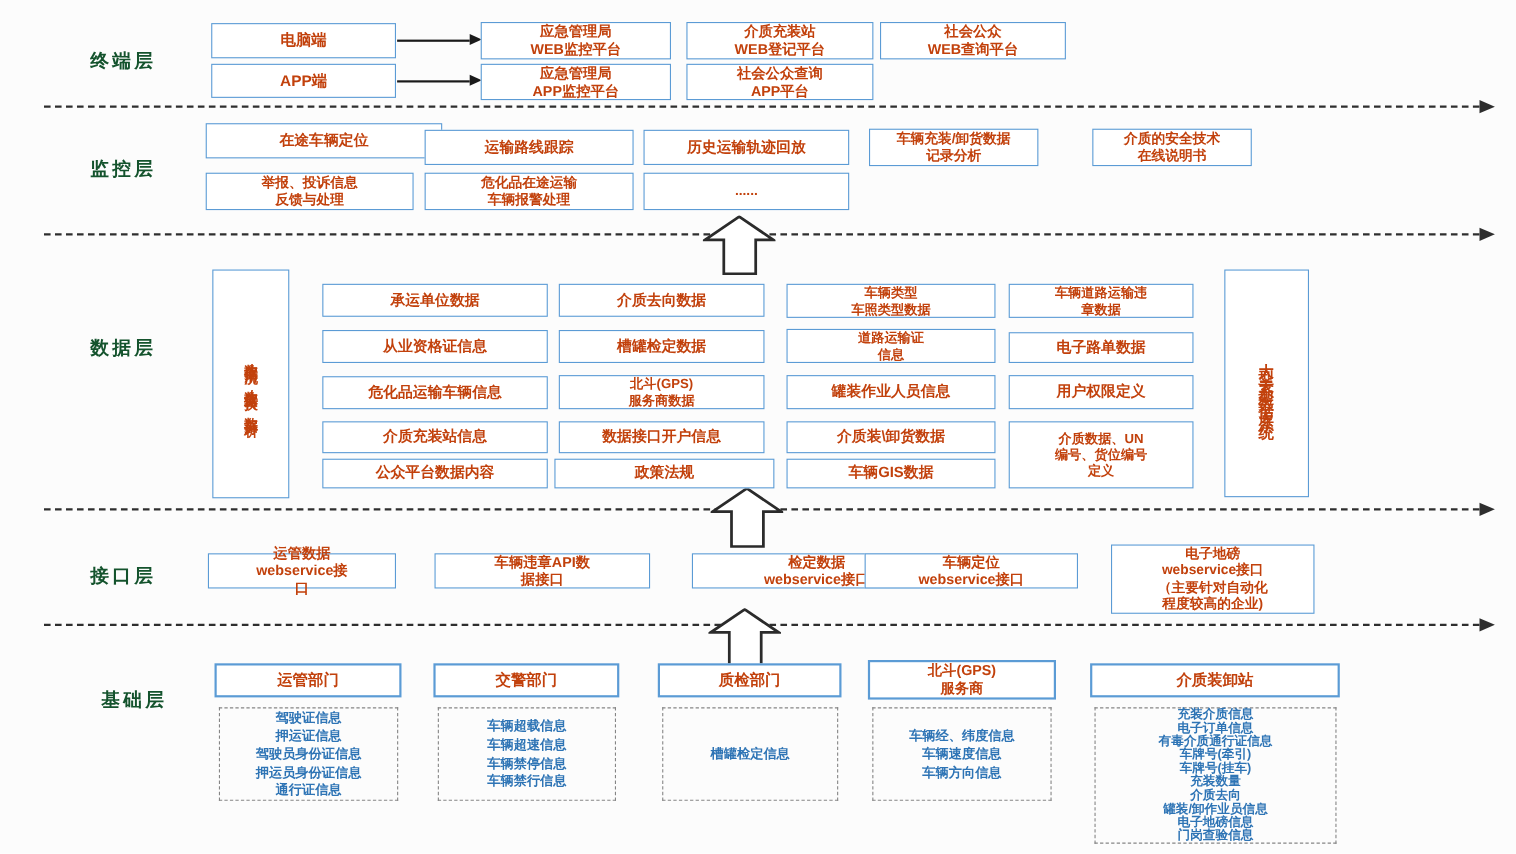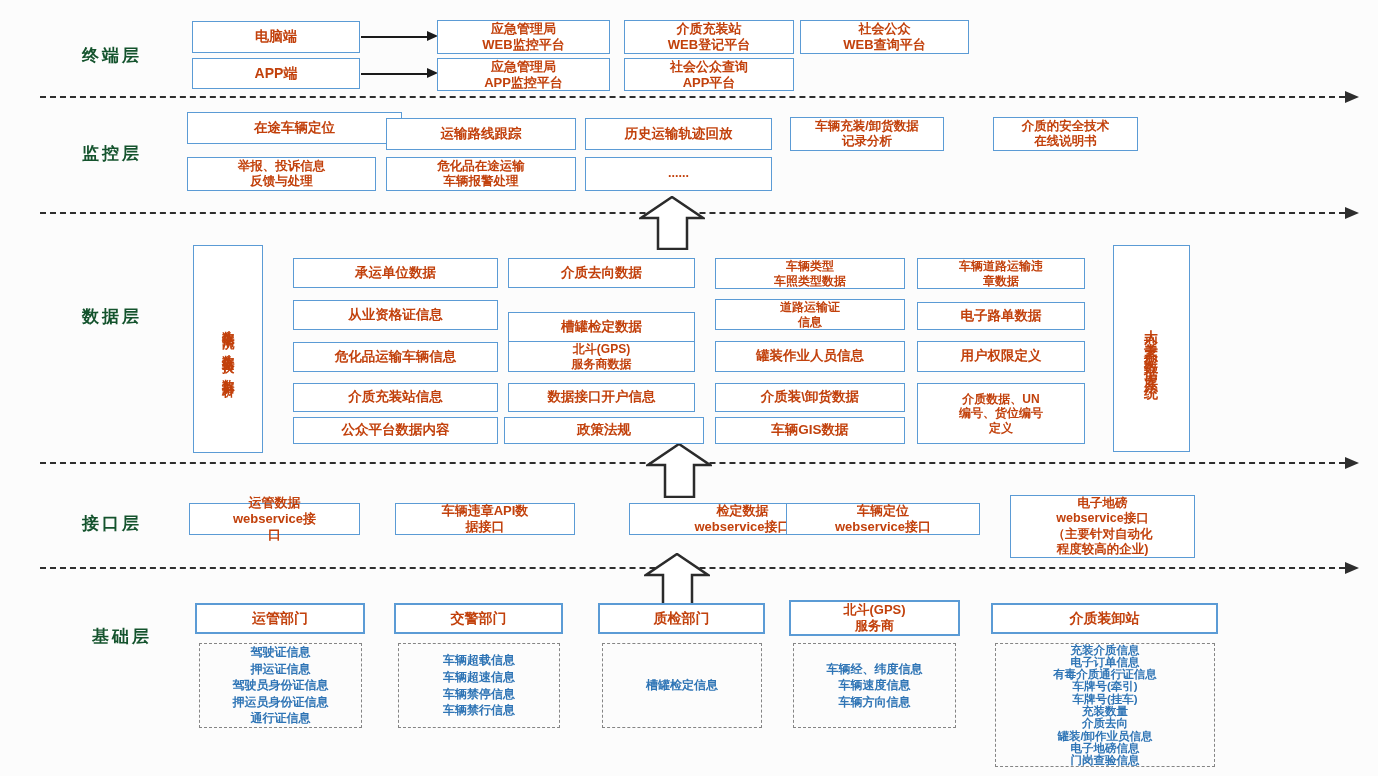--- a/index.html
+++ b/index.html
@@ -127,21 +127,21 @@
 
   <div class="box vbox" style="left:193px; top:245px; width:70px; height:208px;">数据清洗/数据转换/数据分析</div>
 
   <div class="box" style="left:293px; top:258px; width:205px; height:30px;">承运单位数据</div>
   <div class="box" style="left:293px; top:300px; width:205px; height:30px;">从业资格证信息</div>
   <div class="box" style="left:293px; top:342px; width:205px; height:30px;">危化品运输车辆信息</div>
   <div class="box" style="left:293px; top:383px; width:205px; height:29px;">介质充装站信息</div>
   <div class="box" style="left:293px; top:417px; width:205px; height:27px;">公众平台数据内容</div>
 
   <div class="box" style="left:508px; top:258px; width:187px; height:30px;">介质去向数据</div>
-  <div class="box" style="left:508px; top:300px; width:187px; height:30px;margin-top:12px;">槽罐检定数据</div>
+  <div class="box" style="left:508px; top:300px; width:187px; height:30px;">槽罐检定数据</div>
   <div class="box f12" style="left:508px; top:341px; width:187px; height:31px;">北斗(GPS)
 服务商数据</div>
   <div class="box" style="left:508px; top:383px; width:187px; height:29px;">数据接口开户信息</div>
   <div class="box" style="left:504px; top:417px; width:200px; height:27px;">政策法规</div>
 
   <div class="box f12" style="left:715px; top:258px; width:190px; height:31px;">车辆类型
 车照类型数据</div>
   <div class="box f12" style="left:715px; top:299px; width:190px; height:31px;">道路运输证
 信息</div>
   <div class="box" style="left:715px; top:341px; width:190px; height:31px;">罐装作业人员信息</div>
@@ -156,21 +156,21 @@
 编号、货位编号
 定义</div>
 
   <div class="box vbox2" style="left:1113px; top:245px; width:77px; height:207px;">大型关系型数据库系统</div>
 
   <div class="layer-label" style="left:38px; top:512px;">接口层</div>
 
   <div class="box f13" style="left:189px; top:503px; width:171px; height:32px; overflow:visible;">运管数据
 webservice接
 口</div>
-  <div class="box f13" style="left:395px; top:503px; width:180px; height:32px;">车辆违章API数
+  <div class="box f13" style="left:395px; top:503px; width:196px; height:32px;">车辆违章API数
 据接口</div>
   <div class="box f13" style="left:584px; top:503px; width:227px; height:32px;margin-left:45px;">检定数据
 webservice接口</div>
   <div class="box f13" style="left:786px; top:503px; width:194px; height:32px;">车辆定位
 webservice接口</div>
   <div class="box f125" style="left:1010px; top:495px; width:185px; height:63px;">电子地磅
 webservice接口
 （主要针对自动化
 程度较高的企业)</div>
 

